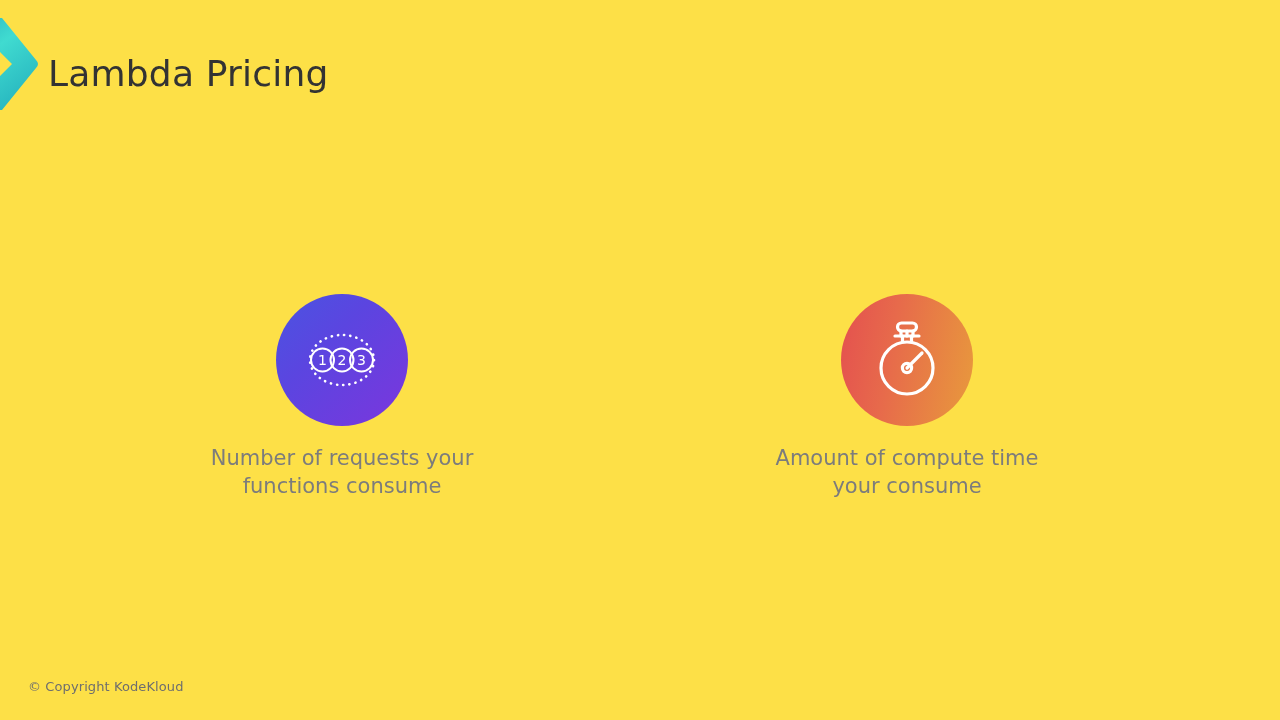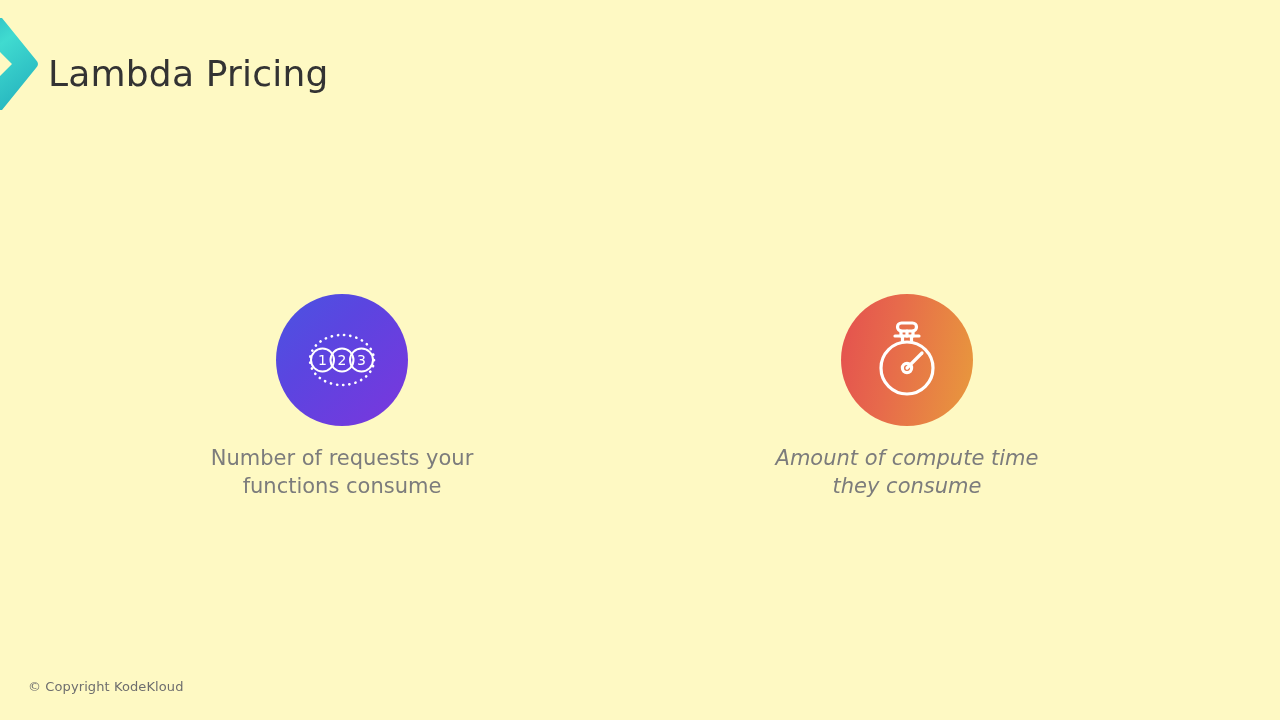--- a/index.html
+++ b/index.html
@@ -12,21 +12,21 @@
     background: #ffffff;
     font-family: "DejaVu Sans", sans-serif;
     overflow: hidden;
     position: relative;
   }
 
   
   .slide {
     position: absolute;
     inset: 0;
-    background: #fef9c3;
+    background: #fde047;
   }
 
   
   .brand-chevron {
     position: absolute;
     left: -14px;
     top: 18px;
     width: 56px;
     height: 92px;
   }
@@ -52,21 +52,21 @@
     width: 1280px;
     height: 240px;
   }
   .card {
     position: absolute;
     top: 0;
     width: 340px;
     text-align: center;
   }
   .card-requests { left: 172px; }
-  .card-compute  { left: 737px; font-style: italic; }
+  .card-compute  { left: 737px; }
 
   .icon-circle {
     width: 132px;
     height: 132px;
     border-radius: 50%;
     margin: 0 auto;
     display: flex;
     align-items: center;
     justify-content: center;
     position: relative;
@@ -156,21 +156,21 @@
 
             <circle cx="40" cy="51" r="26"></circle>
 
             <path d="M40 51 L55 36"></path>
             <circle cx="40" cy="51" r="4.6"></circle>
           </g>
         </svg>
       </div>
       <div class="card-caption">
         <span>Amount of compute time</span><br>
-        <span>they consume</span>
+        <span>your consume</span>
       </div>
     </div>
 
   </div>
 
   <div class="footer-copyright">© Copyright KodeKloud</div>
 
 </div>
 
 </body></html>

